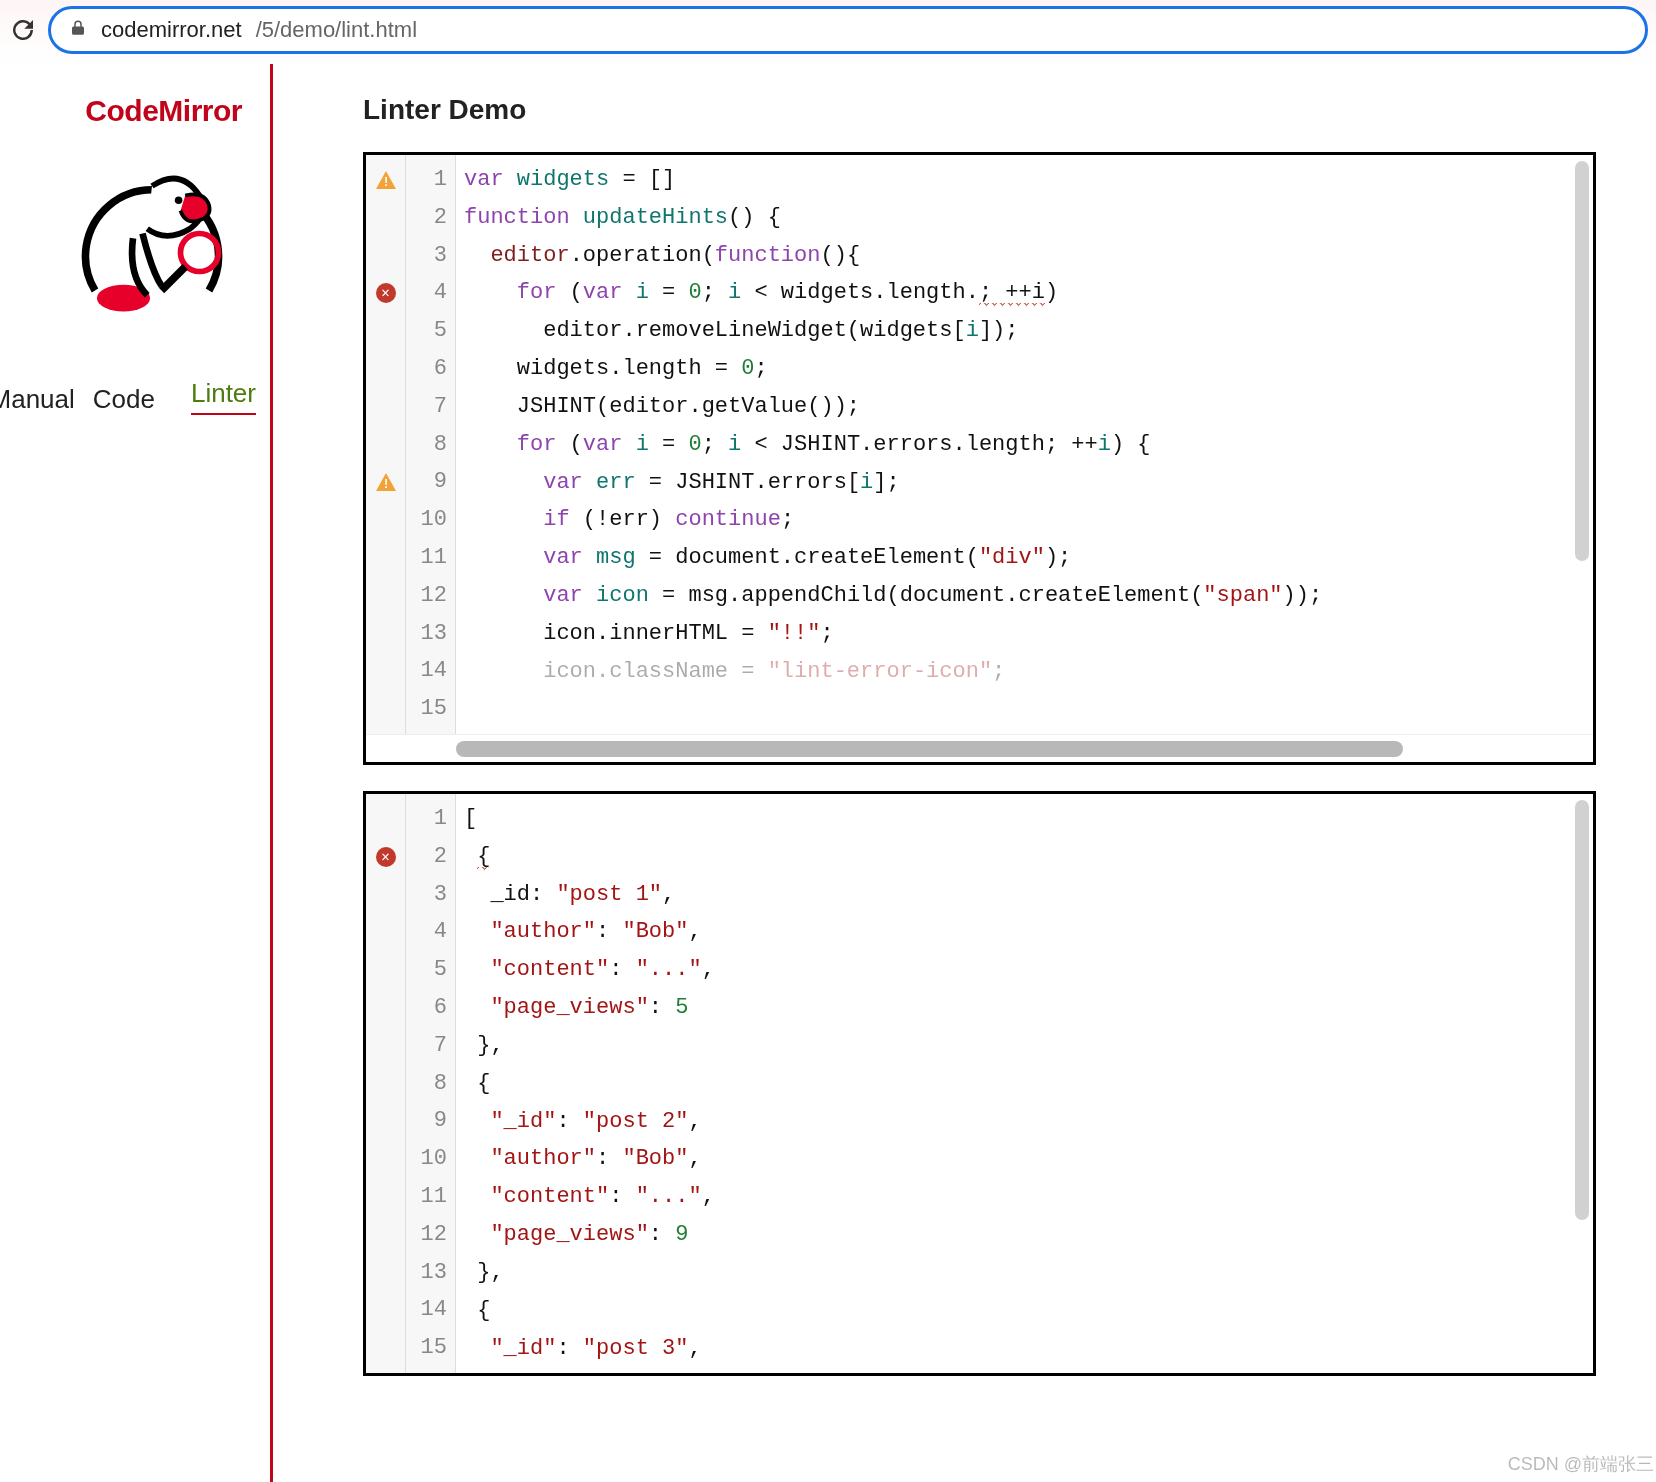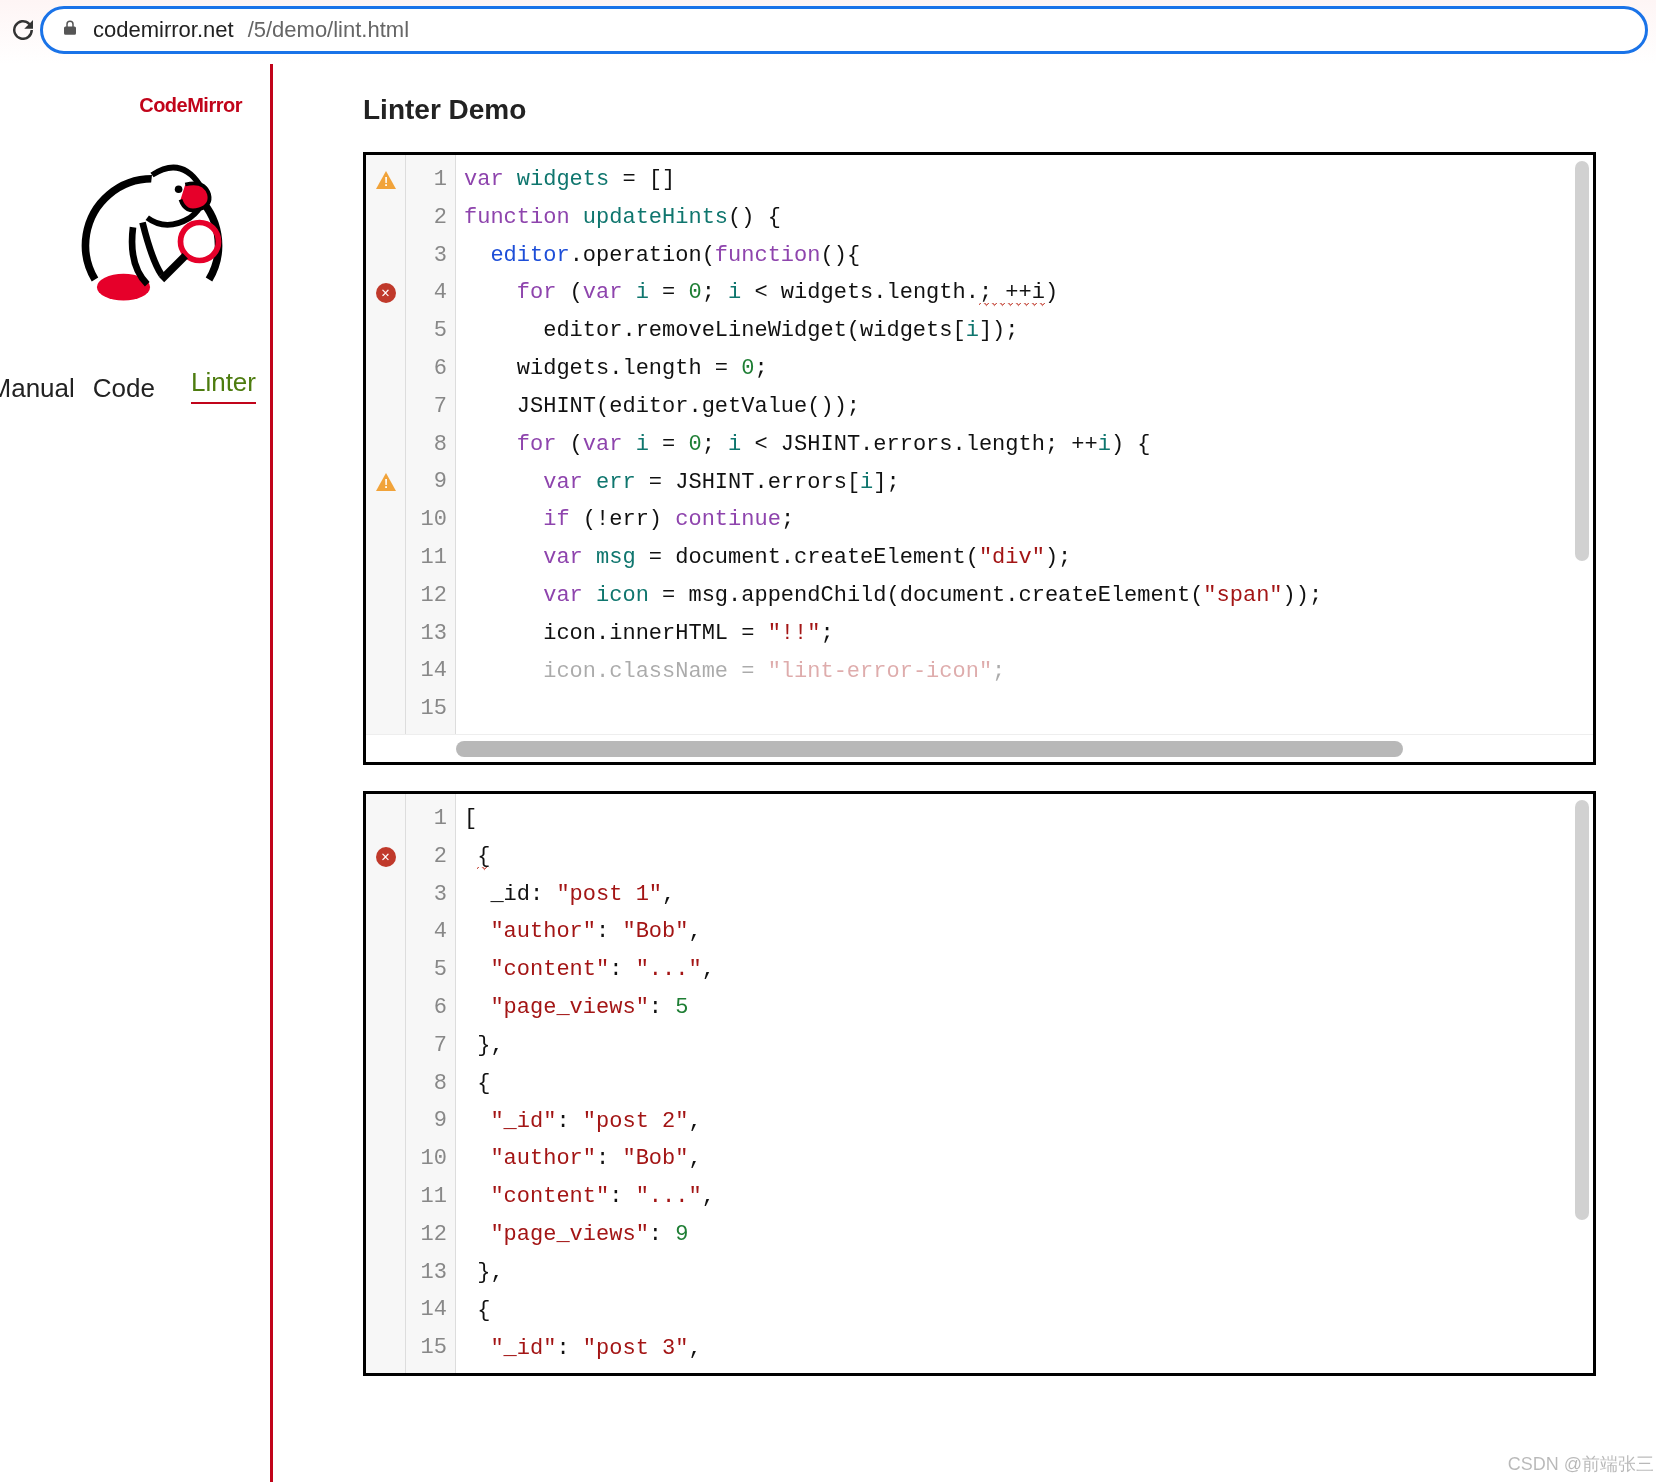--- a/index.html
+++ b/index.html
@@ -11,21 +11,21 @@
     width: 1656px;
     height: 1482px;
     overflow: hidden;
   }
 
   
   .url-row {
     display: flex;
     align-items: center;
     padding: 6px 8px 10px 8px;
-    gap: 2px;
+    gap: 10px;
     background: linear-gradient(#fef5f5, #ffffff);
     justify-content: flex-end;
   }
   .reload-icon { width: 30px; height: 30px; }
   .url-bar {
     flex: 1;
     height: 48px;
     border-radius: 24px;
     border: 3px solid #1a73e8;
     background: #fff;
@@ -47,21 +47,21 @@
   .sidebar {
     width: 273px;
     border-right: 3px solid #c1041a;
     display: flex;
     flex-direction: column;
     align-items: flex-end;
     padding: 30px 8px 0 0;
   }
   .brand {
     color: #c1041a;
-    font-size: 20px;
+    font-size: 30px;
     font-weight: 600;
     padding-right: 20px;
     letter-spacing: -0.5px;
   }
   .logo-wrap {
     width: 220px;
     height: 230px;
     display: flex;
     align-items: center;
     justify-content: center;
@@ -162,21 +162,21 @@
   .hscroll-thumb {
     position:absolute; left:90px; top:6px; right:190px; height:16px;
     border-radius:8px; background:rgba(0,0,0,0.28);
   }
 
   
   .kw  { color:#8e44ad; }   
   .def { color:#0f766e; }   
   .num { color:#1e7e34; }
   .str { color:#a31515; }
-  .prop{ color:#1d4ed8; }
+  .prop{ color:#7f1d1d; }
   .squiggle {
     background-image: linear-gradient(45deg, transparent 65%, #c0392b 80%, transparent 90%),
                       linear-gradient(135deg, transparent 5%, #c0392b 15%, transparent 25%);
     background-size: 8px 4px;
     background-repeat: repeat-x;
     background-position: 0 100%;
     padding-bottom:2px;
   }
 
   .watermark {

